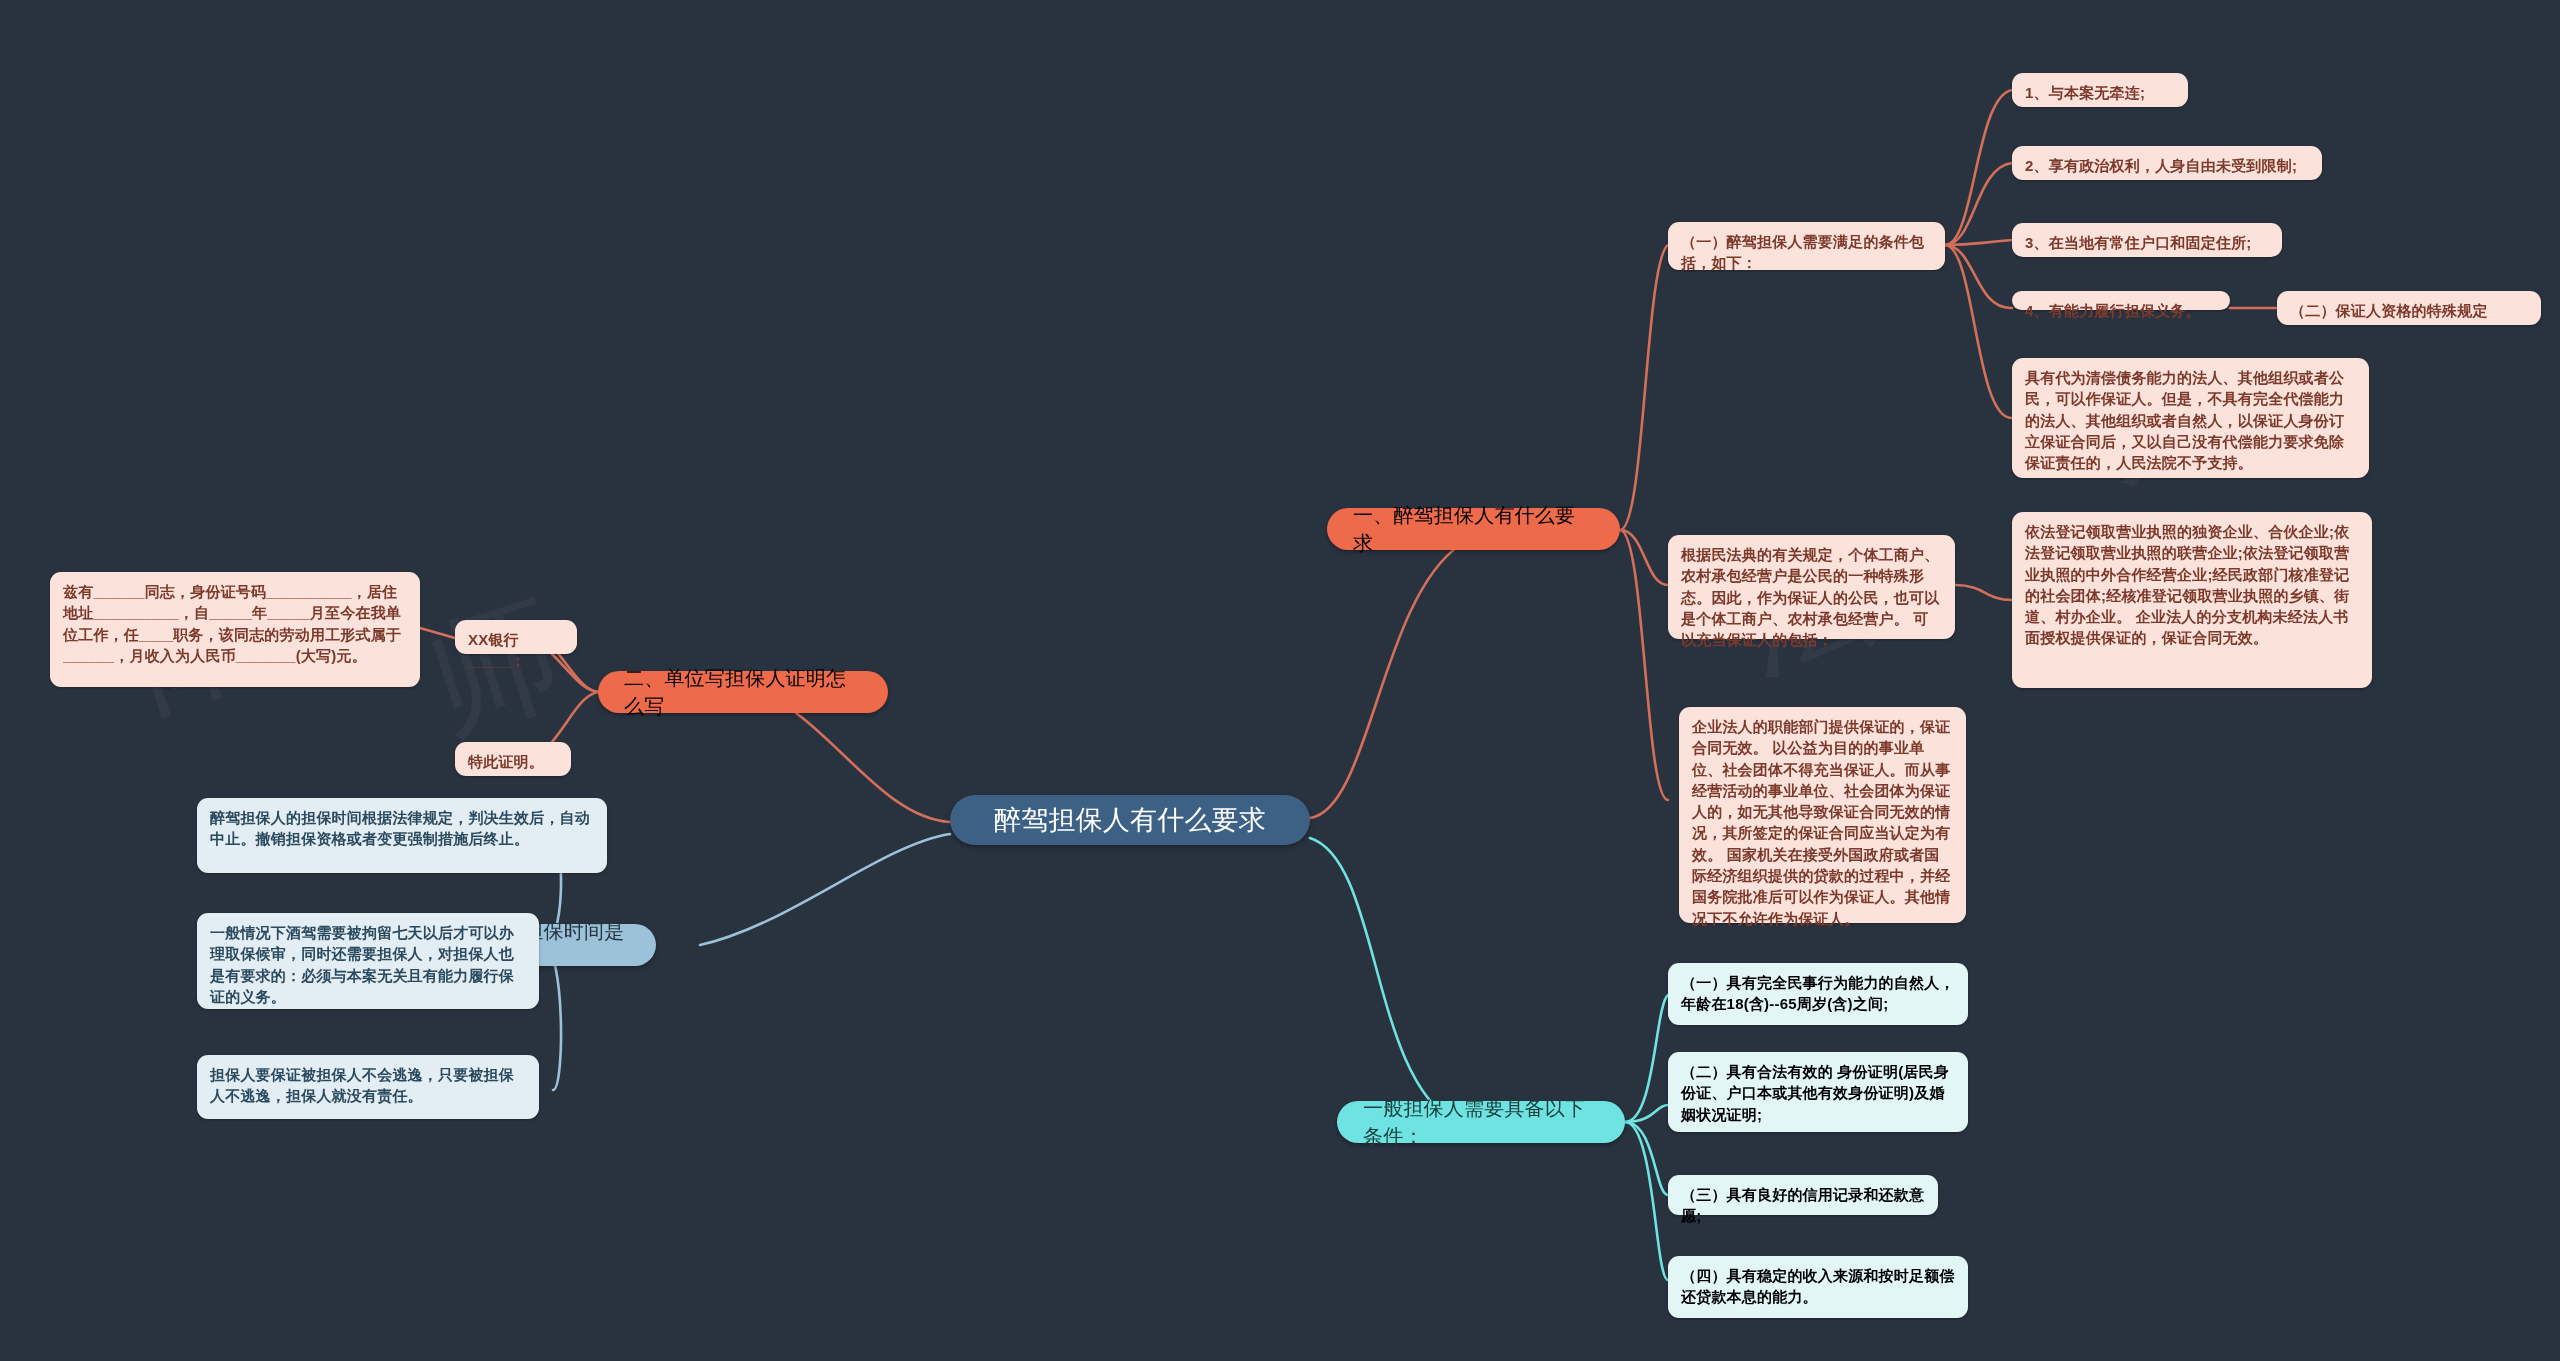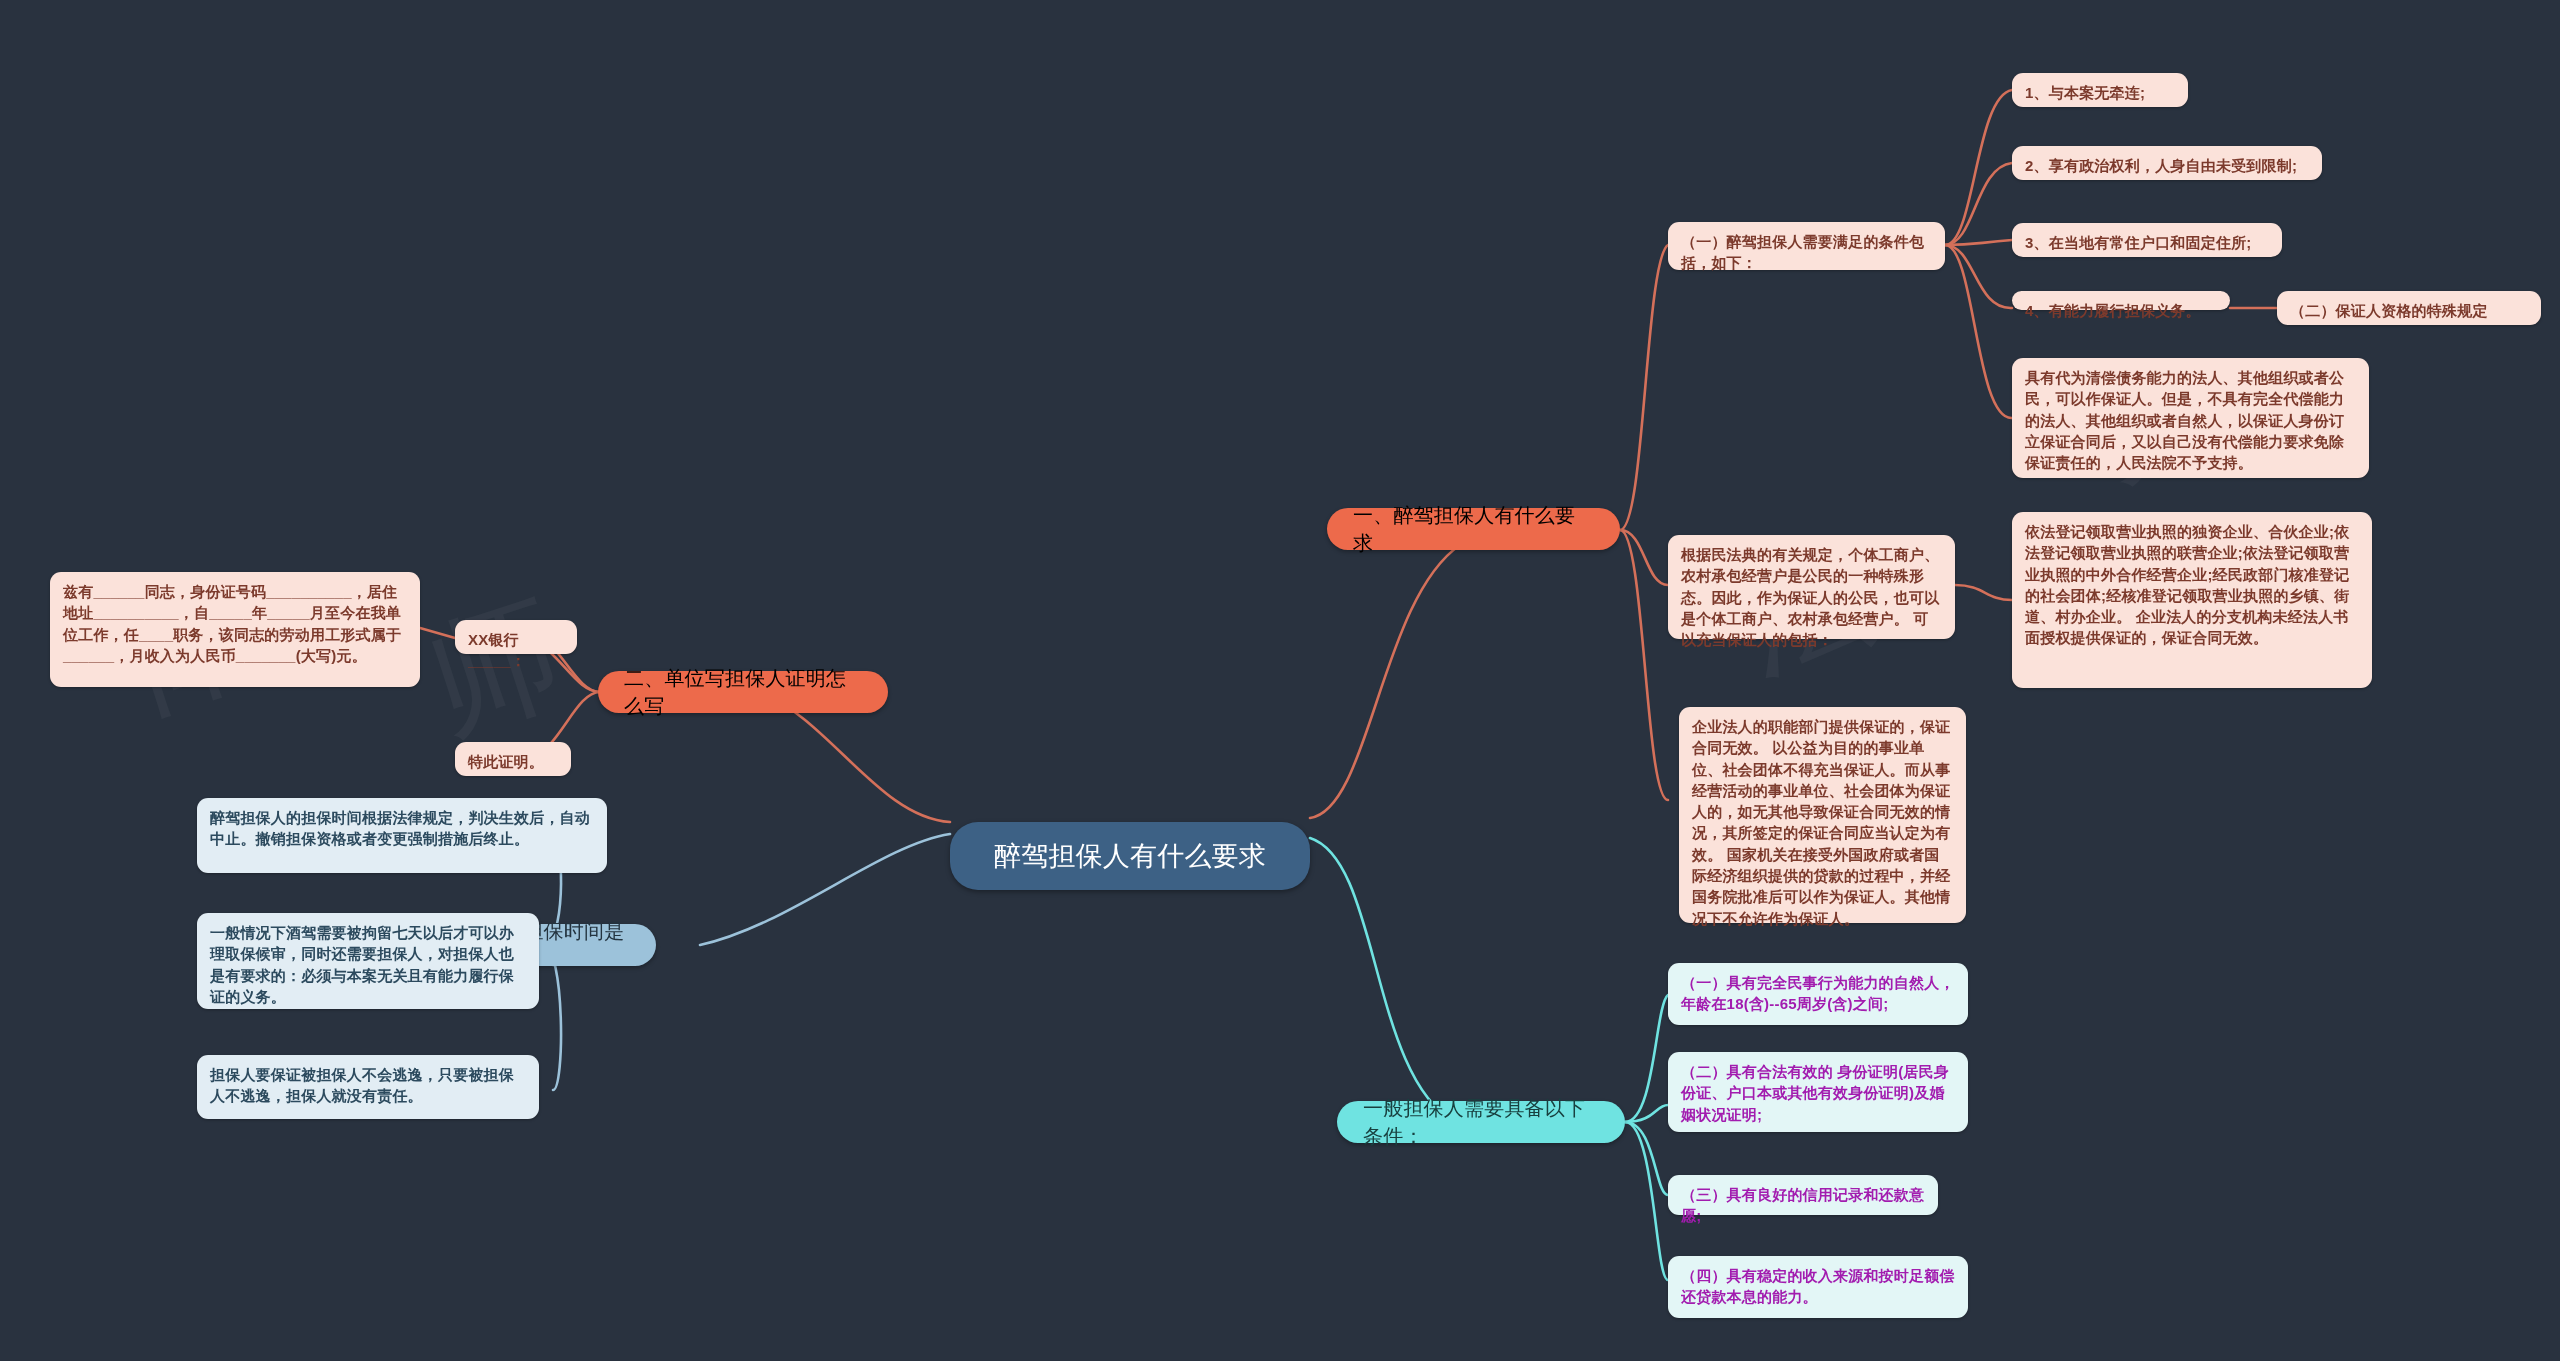--- a/index.html
+++ b/index.html
@@ -63,21 +63,21 @@
   
   .leaf {
     font-size: 15px;
     padding: 9px 13px;
     align-items: flex-start;
     border-radius: 11px;
     box-shadow: 0 1px 3px rgba(0,0,0,.3);
   }
   .leaf.warm  { background: #fbe2da; color: #7c3a2c; }
   .leaf.steel { background: #e2edf4; color: #2c4a5e; }
-  .leaf.cyan  { background: #e3f6f6; color: #a21caf; }
+  .leaf.cyan  { background: #e3f6f6; color: #000000; }
 
   .leaf span { display: block; width: 100%; font-weight: bold; }
 
   
   .wm {
     position: absolute;
     color: rgba(255,255,255,0.045);
     font-size: 130px;
     font-family: "Liberation Serif", serif;
     transform: rotate(-18deg);
@@ -131,21 +131,21 @@
       <path d="M543 945 C565 945, 565 965, 553 965" stroke="#9cc2da"></path>
       <path d="M543 945 C565 945, 565 1090, 553 1090" stroke="#9cc2da"></path>
 
       <path d="M1625 1122 C1655 1122, 1655 1005, 1668 995" stroke="#6fe3e1"></path>
       <path d="M1625 1122 C1655 1122, 1655 1105, 1668 1105" stroke="#6fe3e1"></path>
       <path d="M1625 1122 C1655 1122, 1655 1195, 1668 1195" stroke="#6fe3e1"></path>
       <path d="M1625 1122 C1655 1122, 1655 1280, 1668 1280" stroke="#6fe3e1"></path>
     </g>
   </svg>
 
-  <div class="node root" style="left:950px; top:795px; width:360px; height:68px;margin-top:27px;">
+  <div class="node root" style="left:950px; top:795px; width:360px; height:50px;">
     <span>醉驾担保人有什么要求</span>
   </div>
 
   <div class="node branch warm" style="left:1327px; top:508px; width:293px; height:42px;">
     <span>一、醉驾担保人有什么要求</span>
   </div>
 
   <div class="node leaf warm" style="left:1668px; top:222px; width:277px; height:48px;">
     <span>（一）醉驾担保人需要满足的条件包括，如下：</span>
   </div>

